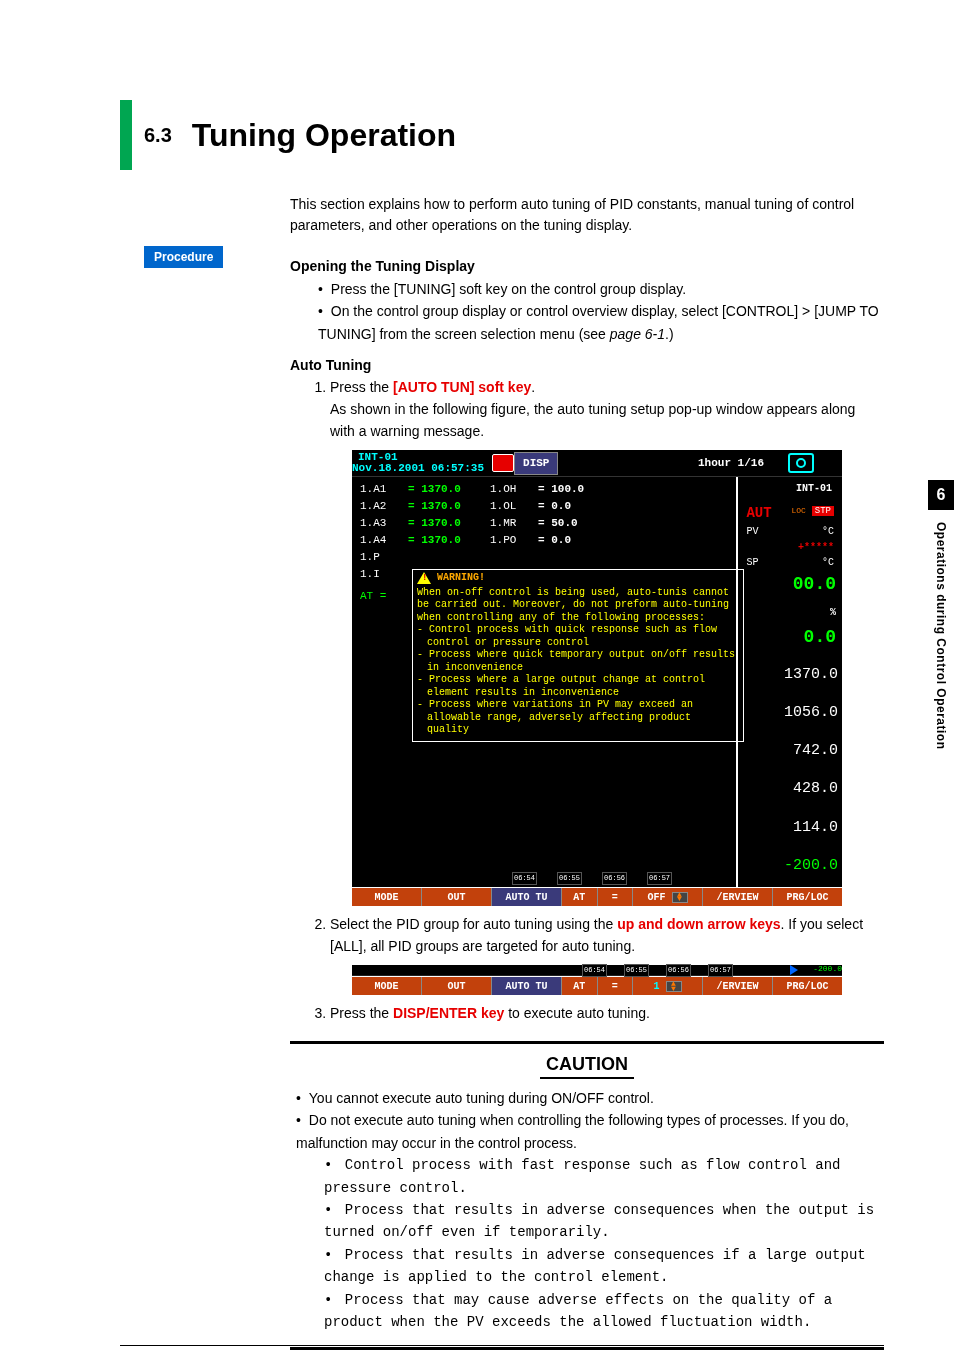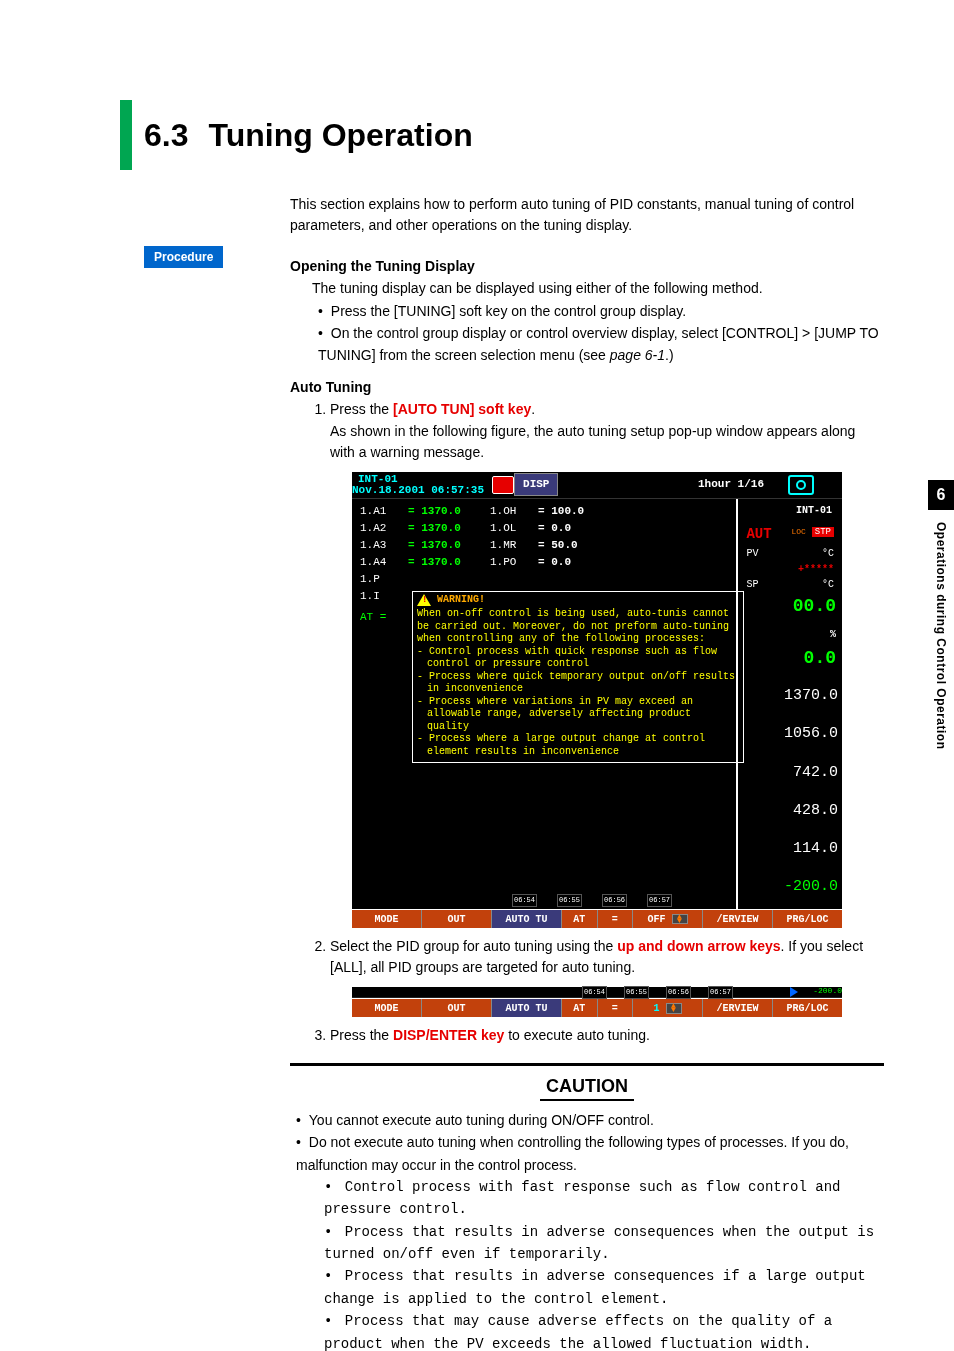--- a/index.html
+++ b/index.html
@@ -22,21 +22,21 @@
     align-items: center;
     margin-bottom: 24px;
   }
   .green-bar {
     width: 12px;
     height: 70px;
     background: #00a651;
     margin-right: 12px;
   }
   .section-number {
-    font-size: 32px;
+    font-size: 20px;
     font-weight: bold;
     margin-right: 20px;
   }
   .section-title {
     font-size: 32px;
     font-weight: bold;
   }
   .content {
     margin-left: 170px;
   }
@@ -271,21 +271,20 @@
   <span class="section-number">6.3</span>
   <span class="section-title">Tuning Operation</span>
 </div>
 
 <div class="procedure-tag">Procedure</div>
 
 <div class="content">
   <div class="intro">This section explains how to perform auto tuning of PID constants, manual tuning of control parameters, and other operations on the tuning display.</div>
 
   <div class="subheading">Opening the Tuning Display</div>
-  <div class="indent1">The tuning display can be displayed using either of the following method.</div>
   <ul class="bullet-list">
     <li>Press the [TUNING] soft key on the control group display.</li>
     <li>
       <span>On the control group display or control overview display, select [CONTROL] &gt; [JUMP TO TUNING] from the screen selection menu (see </span><span class="italic-ref">page 6-1</span><span>.)</span>
     </li>
   </ul>
 
   <div class="subheading" style="margin-top:12px;">Auto Tuning</div>
 
   <ol class="numbered">
@@ -346,22 +345,22 @@
 
             <div class="warning-box" style="position:absolute; top:88px;">
               <div class="warning-head">
                 <span class="warning-tri"></span>
                 <span class="orange">WARNING!</span>
               </div>
               <div class="warning-body">
                 <span>When on-off control is being used, auto-tunis cannot be carried out. Moreover, do not preform auto-tuning when controlling any of the following processes:</span>
                 <span class="dash">- Control process with quick response such as flow control or pressure control</span>
                 <span class="dash">- Process where quick temporary output on/off results in inconvenience</span>
+                <span class="dash">- Process where a large output change at control element results in inconvenience</span>
                 <span class="dash">- Process where variations in PV may exceed an allowable range, adversely affecting product quality</span>
-                <span class="dash">- Process where a large output change at control element results in inconvenience</span>
               </div>
             </div>
             <div style="height:234px;"></div>
             <div style="position:absolute; bottom:2px; left:160px; display:flex; gap:20px;">
               <span class="barnum" style="position:static;">06:54</span>
               <span class="barnum" style="position:static;">06:55</span>
               <span class="barnum" style="position:static;">06:56</span>
               <span class="barnum" style="position:static;">06:57</span>
             </div>
           </div>

